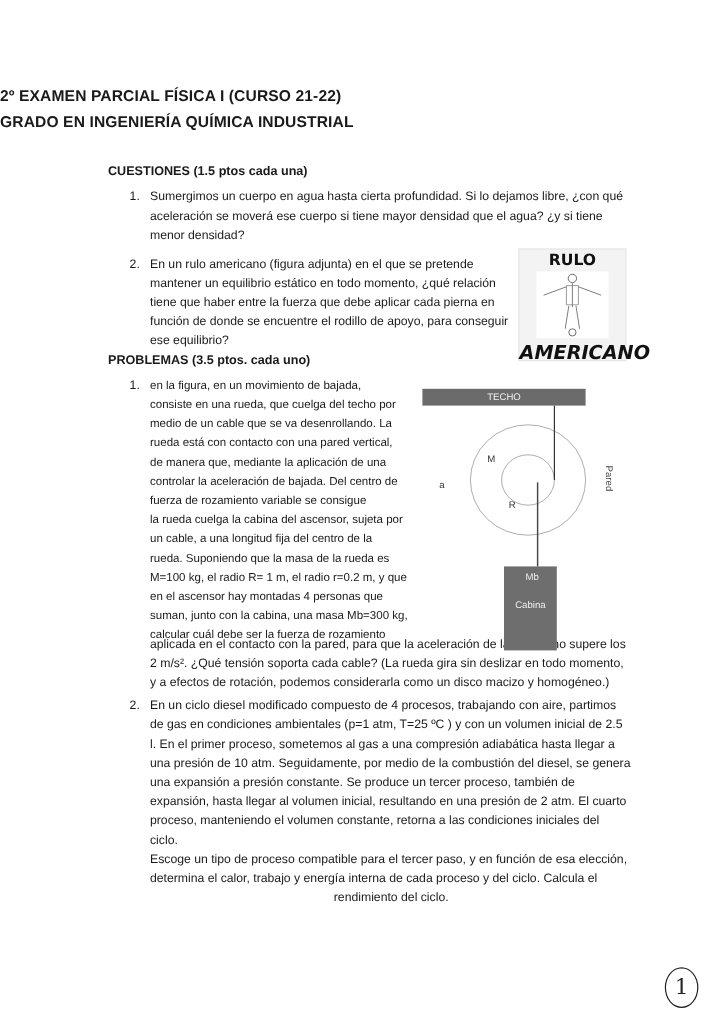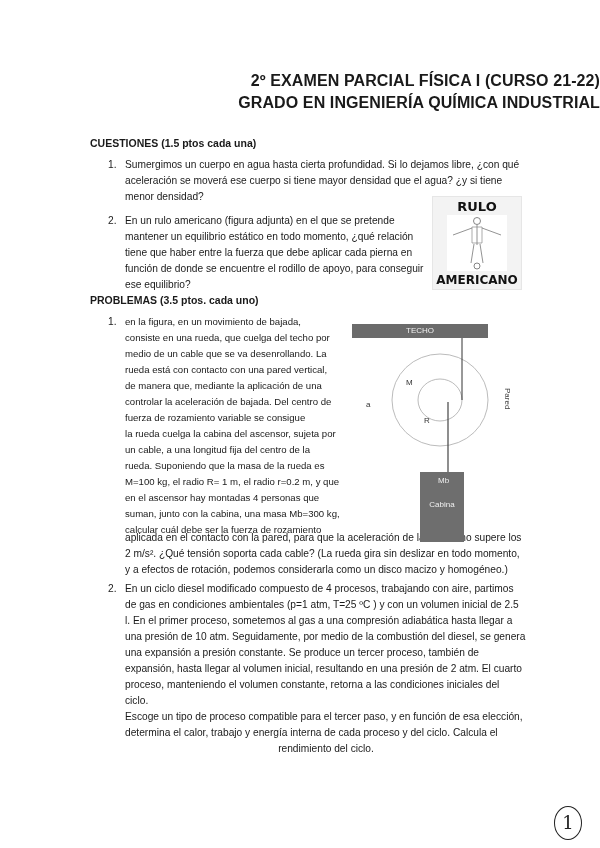--- a/index.html
+++ b/index.html
@@ -1,26 +1,26 @@
 <!DOCTYPE html>
 <html><head>
 <meta charset="utf-8">
 <style>
   html, body { margin: 0; padding: 0; background: #ffffff; }
   body { width: 600px; height: 848px; position: relative; overflow: hidden;
          font-family: "Liberation Sans", sans-serif; color: #1a1a1a; }
   .abs { position: absolute; }
-  .title { left: 0; width: 600px; text-align: right; font-size: 16px; font-weight: bold; letter-spacing: 0.1px; }
+  .title { left: 0; width: 600px; text-align: left; font-size: 13px; font-weight: bold; letter-spacing: 0.1px; }
   .section { font-size: 10.5px; font-weight: bold; }
   .para { font-size: 10.2px; line-height: 16px; text-align: justify; }
   .num { font-size: 10.2px; line-height: 16px; }
   .rulo-box { background: #f3f3f3; border: 1px solid #e6e6e6; }
   .rulo-top, .rulo-bot { position: absolute; left: 0; width: 100%; text-align: center;
         font-family: "DejaVu Sans", sans-serif; font-weight: bold; font-size: 13px; color: #111; }
-  .rulo-bot { font-size: 12px; }
+  .rulo-bot { font-size: 16px; font-style: italic; }
   .techo { background: #6b6b6b; color: #f0f0f0; font-size: 8px; text-align: center; line-height: 14px; }
   .cabina { background: #6e6e6e; color: #f0f0f0; font-size: 8px; }
   .diag-label { font-size: 8px; color: #333; }
   .pared { font-size: 8px; color: #444; transform: rotate(90deg); transform-origin: left top; }
   .page-num { width: 26px; height: 32px; border: 1.2px solid #222; border-radius: 50%;
               text-align: center; font-size: 18px; line-height: 32px; font-family: "DejaVu Serif", serif; color: #222; }
 </style>
 </head>
 <body>
 
@@ -38,21 +38,21 @@
 
 <div class="abs num" style="left:108px; top:213px;">2.</div>
 <div class="abs para" style="left:125px; top:213px; width:302px;">
   <div>En un rulo americano (figura adjunta) en el que se pretende</div>
   <div>mantener un equilibrio estático en todo momento, ¿qué relación</div>
   <div>tiene que haber entre la fuerza que debe aplicar cada pierna en</div>
   <div>función de donde se encuentre el rodillo de apoyo, para conseguir</div>
   <div style="text-align:left">ese equilibrio?</div>
 </div>
 
-<div class="abs rulo-box" style="left:432px; top:196px; width:88px; height:92px;">
+<div class="abs rulo-box" style="left:432px; top:207px; width:88px; height:92px;">
   <div class="rulo-top" style="top:2px;">RULO</div>
   <svg class="abs" style="left:8px; top:18px;" width="72" height="56" viewBox="0 0 72 56">
     <rect x="6" y="0" width="60" height="56" fill="#ffffff"></rect>
     <circle cx="36" cy="6" r="3.5" fill="none" stroke="#666" stroke-width="0.8"></circle>
     <line x1="36" y1="10" x2="36" y2="30" stroke="#777" stroke-width="0.8"></line>
     <path d="M31 12 L41 12 L41 28 L31 28 Z" fill="none" stroke="#888" stroke-width="0.7"></path>
     <line x1="31" y1="13" x2="12" y2="20" stroke="#777" stroke-width="0.8"></line>
     <line x1="41" y1="13" x2="60" y2="20" stroke="#777" stroke-width="0.8"></line>
     <line x1="33" y1="29" x2="30" y2="48" stroke="#777" stroke-width="0.8"></line>
     <line x1="39" y1="29" x2="42" y2="48" stroke="#777" stroke-width="0.8"></line>

